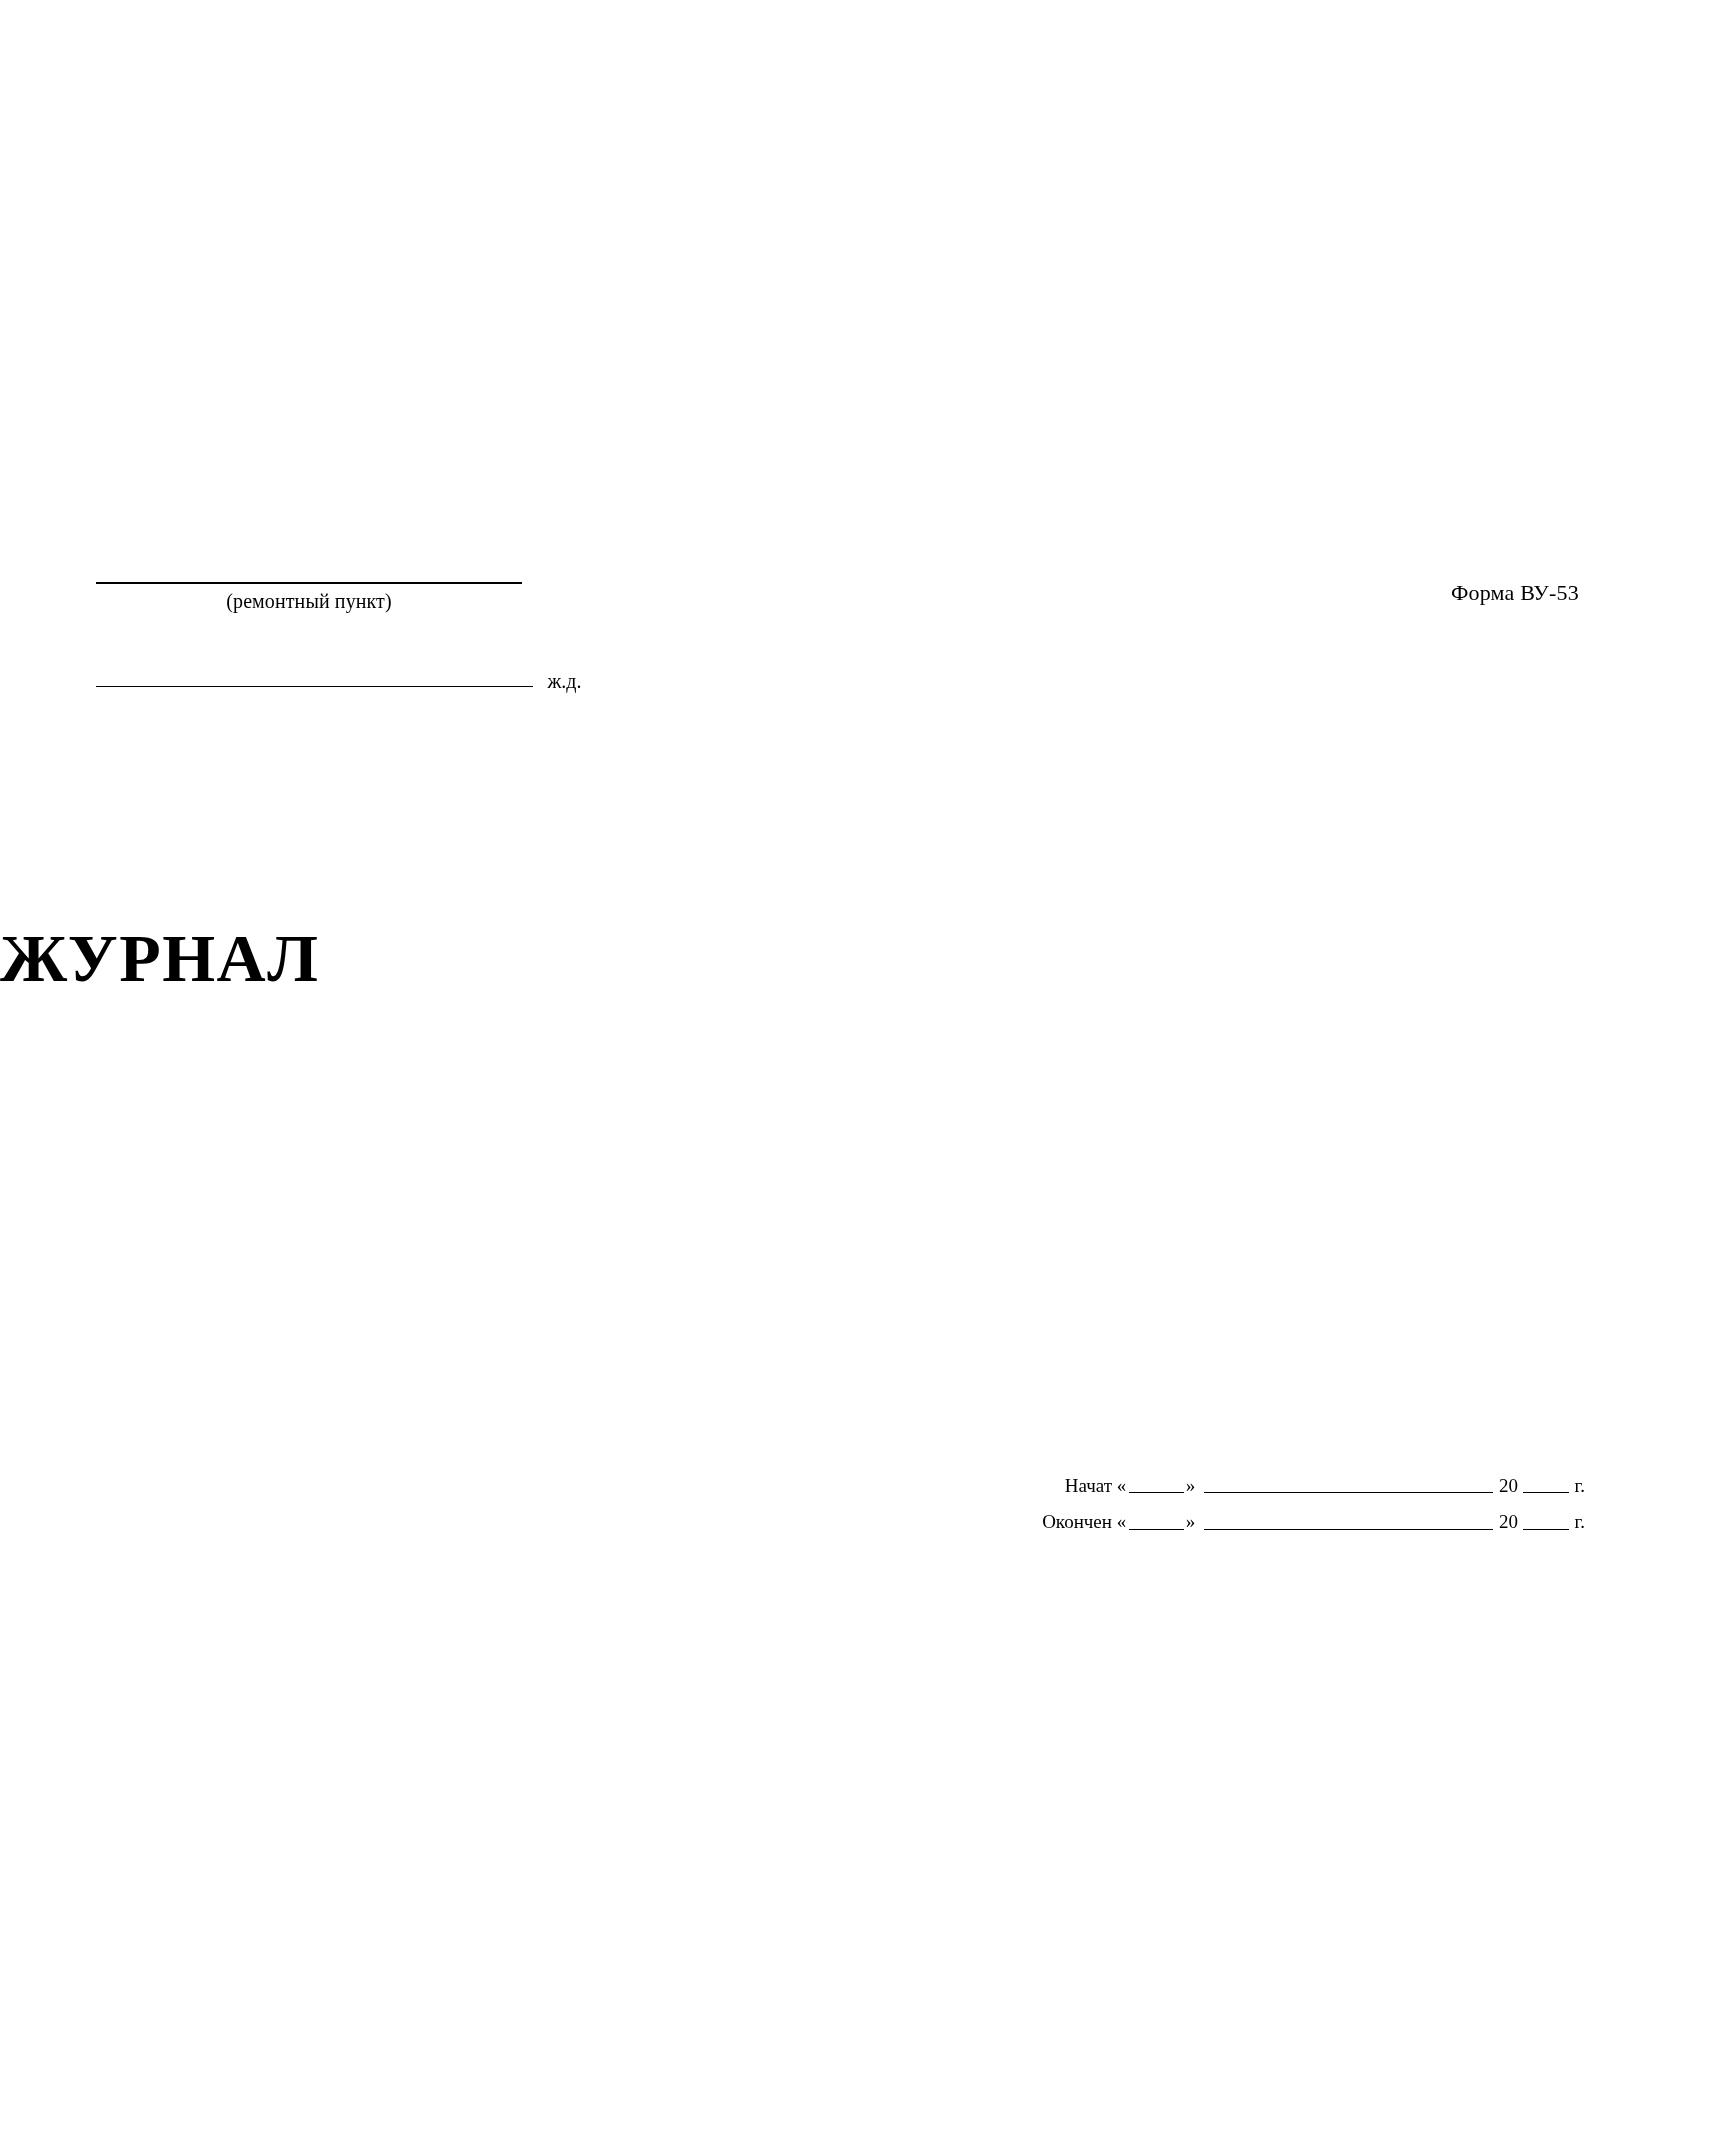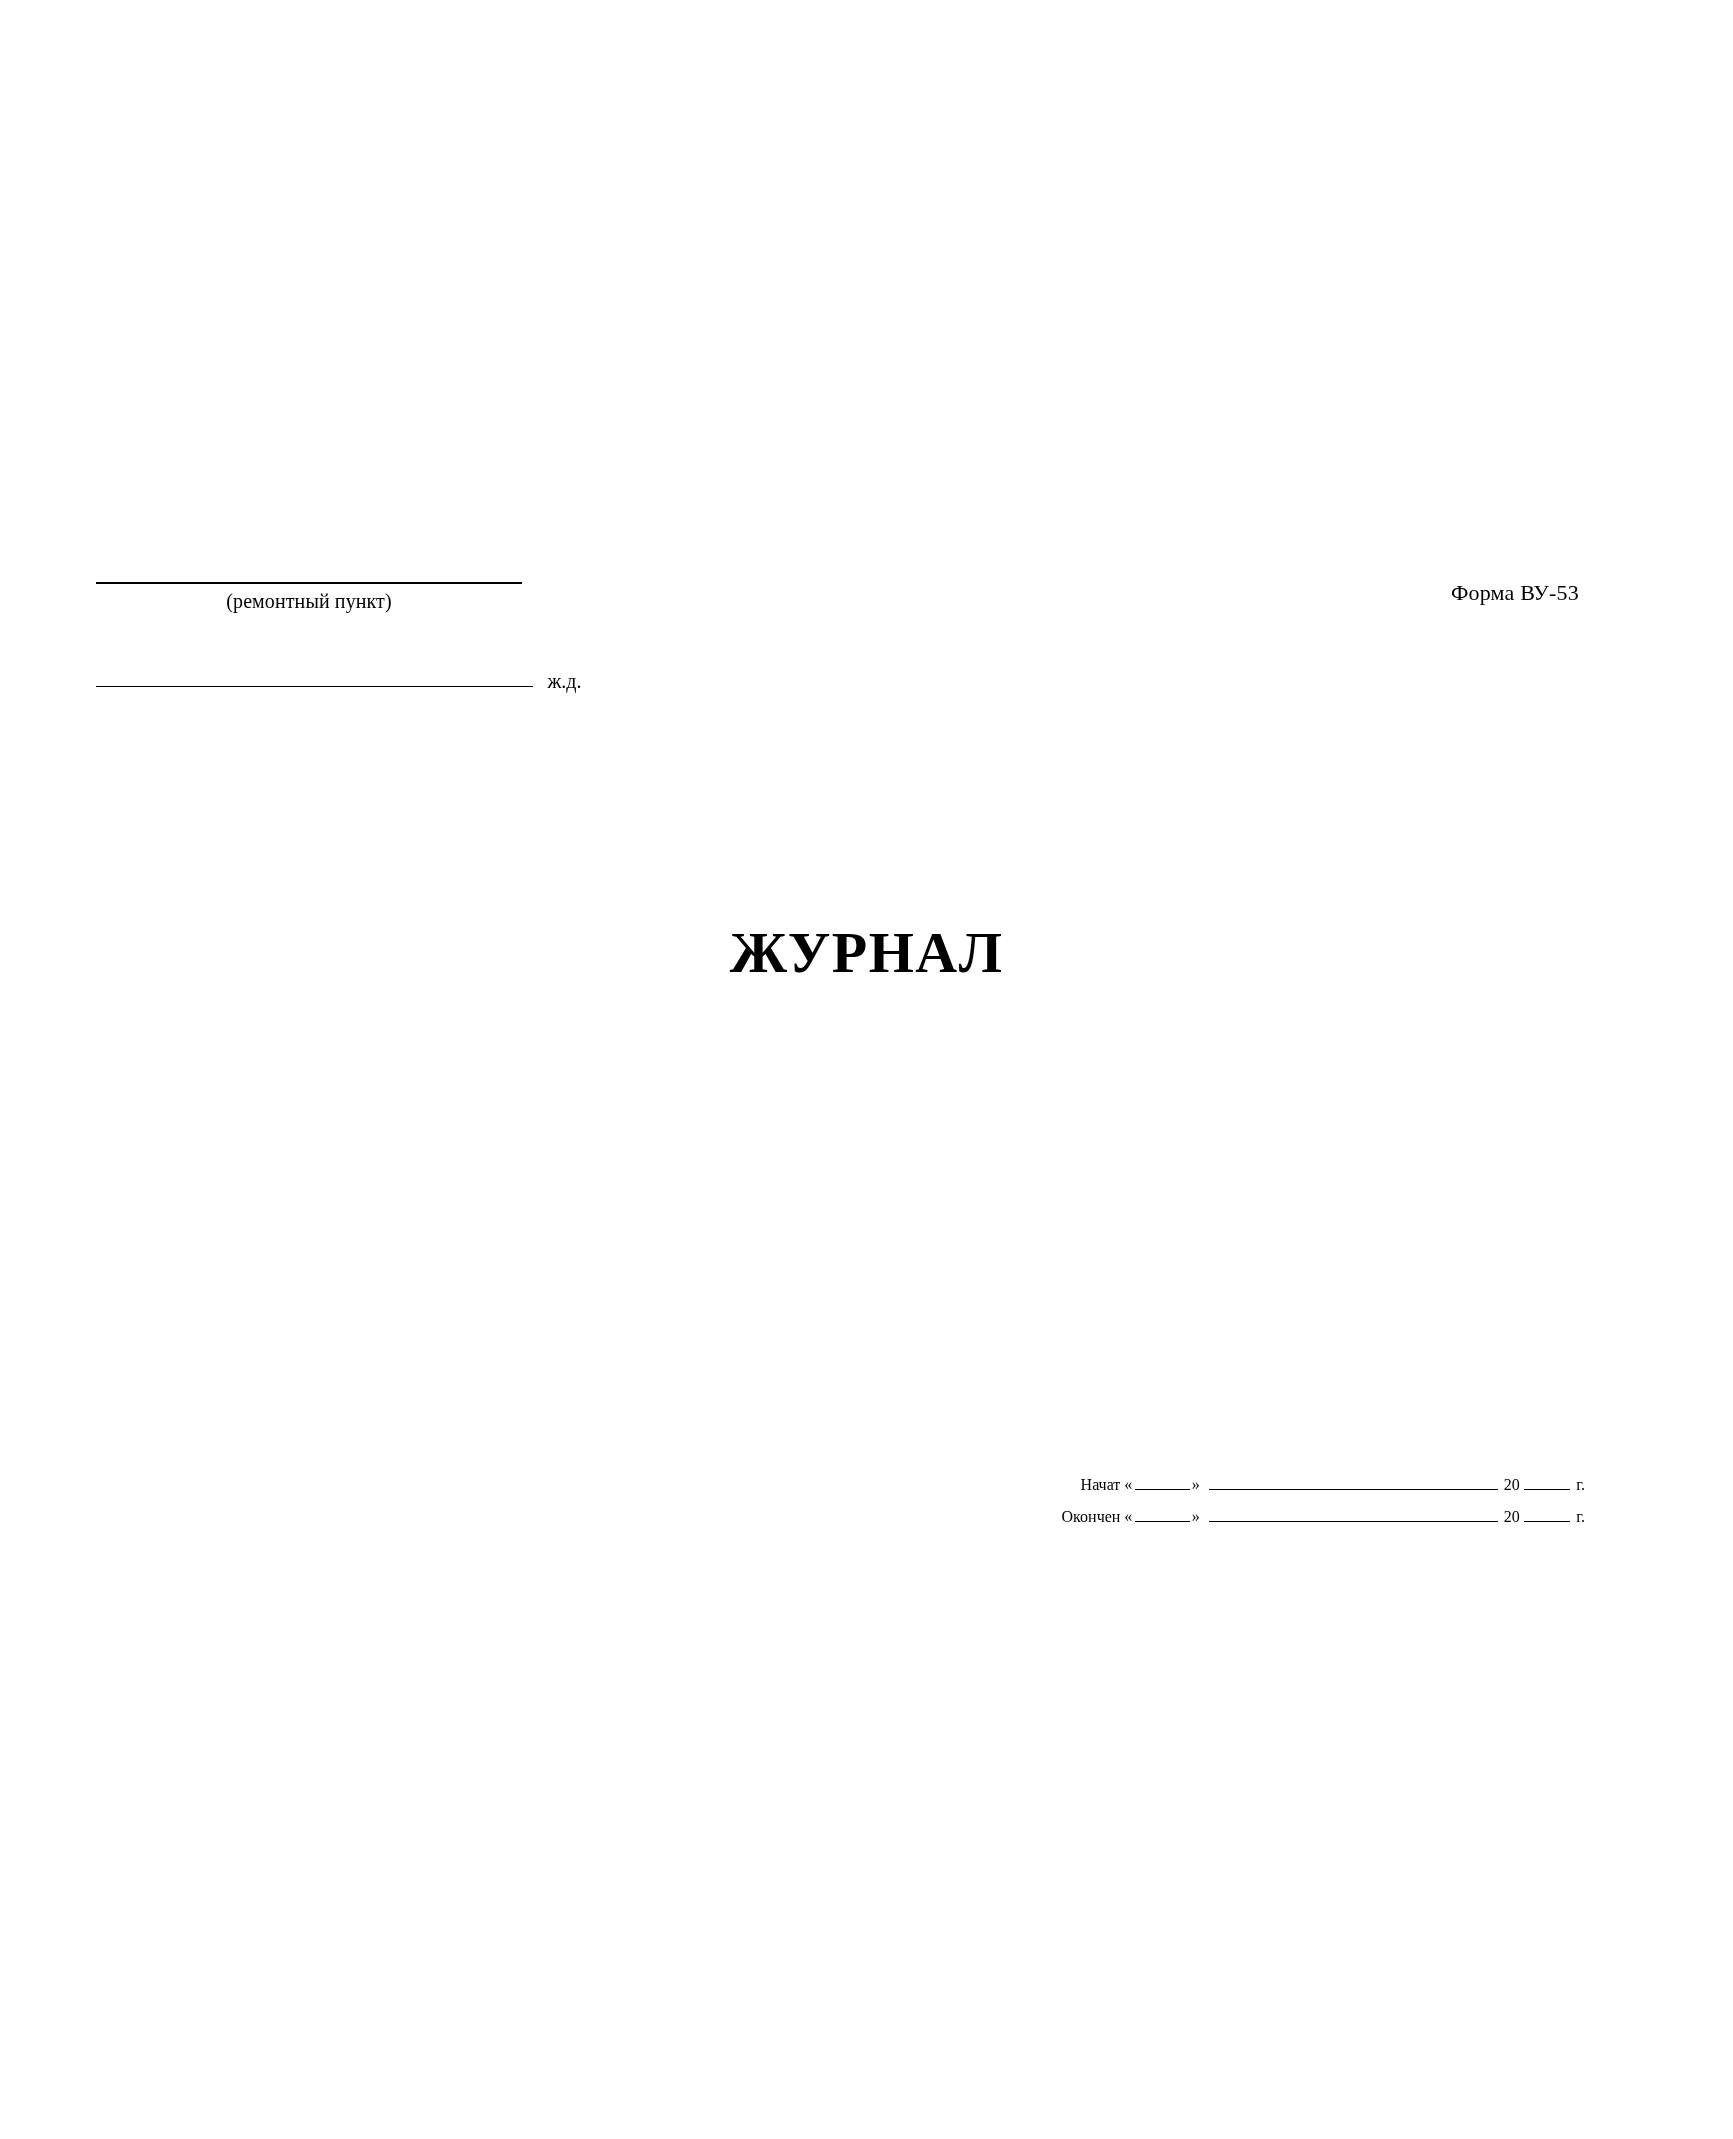--- a/index.html
+++ b/index.html
@@ -78,22 +78,22 @@
     letter-spacing: 0.2px;
     white-space: nowrap;
   }
 
   
   .title-main {
     position: absolute;
     left: 0;
     top: 919px;
     width: 1733px;
-    text-align: center;
-    font-size: 58px;
+    text-align: left;
+    font-size: 68px;
     font-weight: bold;
     letter-spacing: 1.5px;
   }
   .title-sub {
     position: absolute;
     left: 0;
     top: 1014px;
     width: 1733px;
     text-align: center;
     font-size: 46px;
@@ -105,21 +105,21 @@
   .dates {
     position: absolute;
     right: 148px;
     top: 1475px;
     width: 563px;
   }
   .date-row {
     display: flex;
     align-items: flex-end;
     justify-content: flex-end;
-    font-size: 16px;
+    font-size: 19px;
     line-height: 1.2;
     margin-bottom: 13.3px;
     white-space: nowrap;
   }
   .date-label {
     padding-right: 1.5px;
   }
   .short-blank {
     display: inline-block;
     width: 55px;

